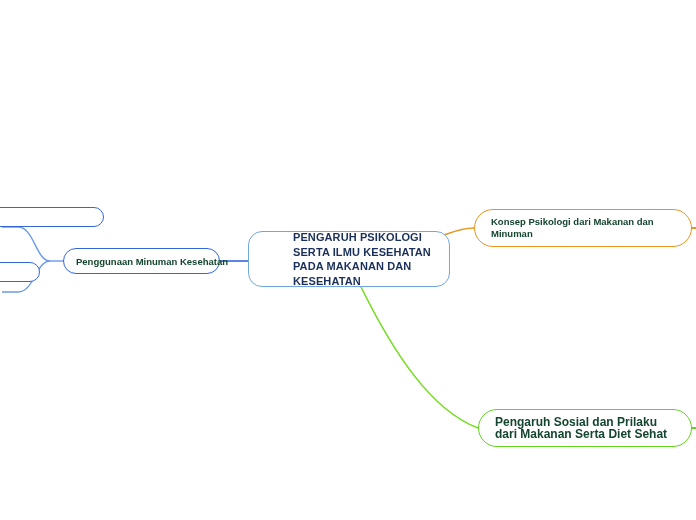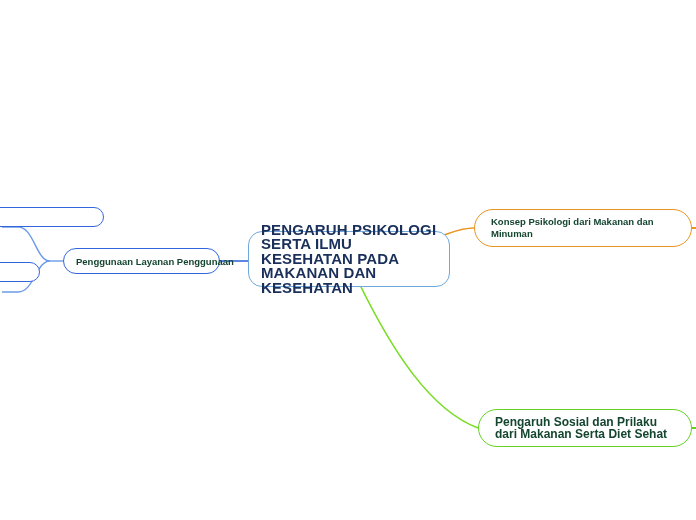--- a/index.html
+++ b/index.html
@@ -45,24 +45,25 @@
     left: 248px;
     top: 231px;
     width: 202px;
     height: 56px;
     border: 1.6px solid #6fa8dc;
     border-radius: 14px;
     padding: 0 12px;
   }
   .node-root .label {
     color: #1a2f5a;
-    font-size: 15px;
+    font-size: 11px;
     font-weight: bold;
     line-height: 14.5px;
     letter-spacing: 0.1px;
+    margin-left: 32px;
   }
 
   
   .node-blue {
     left: 63px;
     top: 248px;
     width: 157px;
     height: 26px;
     border: 1.4px solid #3366dd;
     border-radius: 13px;
@@ -172,21 +173,21 @@
 
   <div class="node node-clip node-clip-top">
     <span class="label">ayanan Kesehatan</span>
   </div>
 
   <div class="node node-clip node-clip-bottom">
     <span class="label">akan</span>
   </div>
 
   <div class="node node-blue">
-    <span class="label">Penggunaan Layanan Penggunaan</span>
+    <span class="label">Penggunaan Minuman Kesehatan</span>
   </div>
 
   <div class="node node-root">
     <span class="label">PENGARUH PSIKOLOGI SERTA ILMU KESEHATAN PADA MAKANAN DAN KESEHATAN</span>
   </div>
 
   <div class="node node-orange">
     <span class="label">Konsep Psikologi dari Makanan dan Minuman</span>
   </div>
 

